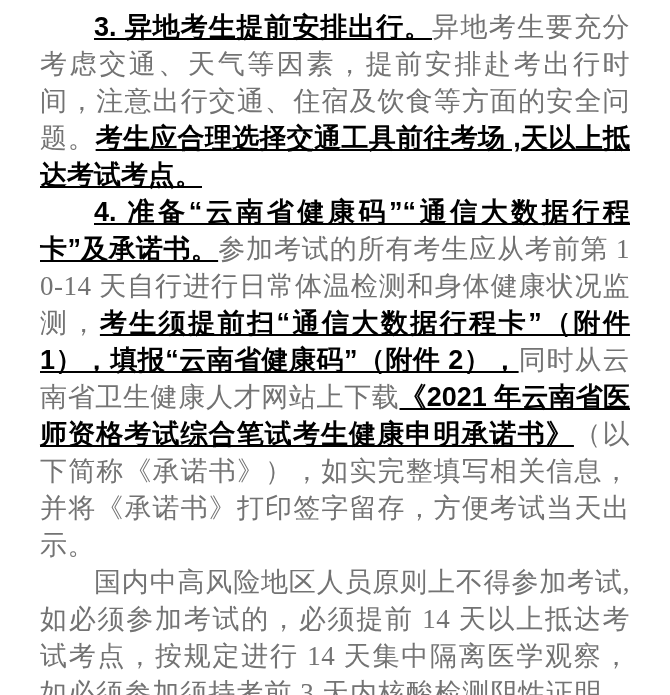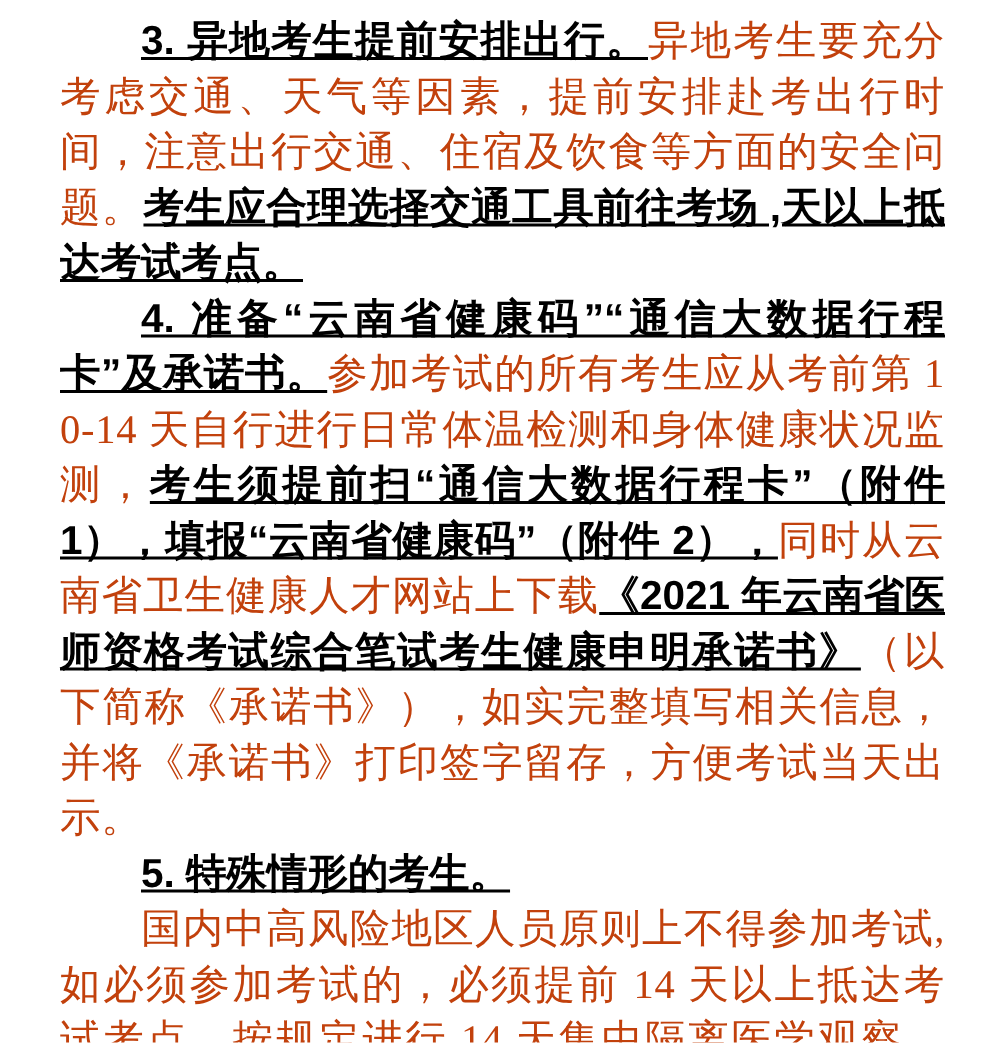--- a/index.html
+++ b/index.html
@@ -27,36 +27,35 @@
     margin: 0;
     padding: 0;
     text-align: justify;
     line-height: 37px;
     text-indent: 2em;
     letter-spacing: 0.5px;
     word-break: break-all;
   }
   .run-regular {
     font-weight: 400;
-    color: #c2410c;
+    color: #737373;
   }
   .run-bold {
     font-weight: 700;
     color: #000000;
     font-family: "Liberation Sans", "DejaVu Sans", sans-serif;
     letter-spacing: 0;
     text-decoration: underline;
   }
 </style>
 </head>
 <body>
 
 <div class="page">
 
   <p class="para"><span class="run-bold">3. 异地考生提前安排出行。</span><span class="run-regular">异地考生要充分考虑交通、天气等因素，提前安排赴考出行时间，注意出行交通、住宿及饮食等方面的安全问题。</span><span class="run-bold">考生应合理选择交通工具前往考场 ,天以上抵达考试考点。</span></p>
 
   <p class="para"><span class="run-bold">4. 准备“云南省健康码”“通信大数据行程卡”及承诺书。</span><span class="run-regular">参加考试的所有考生应从考前第 10-14 天自行进行日常体温检测和身体健康状况监测，</span><span class="run-bold">考生须提前扫“通信大数据行程卡”（附件 1），填报“云南省健康码”（附件 2），</span><span class="run-regular">同时从云南省卫生健康人才网站上下载</span><span class="run-bold">《2021 年云南省医师资格考试综合笔试考生健康申明承诺书》</span><span class="run-regular">（以下简称《承诺书》），如实完整填写相关信息，并将《承诺书》打印签字留存，方便考试当天出示。</span></p>
 
-  <p class="para"><span class="run-bold">5. 特殊情形的考生。</span></p>
 
   <p class="para"><span class="run-regular">国内中高风险地区人员原则上不得参加考试,如必须参加考试的，必须提前 14 天以上抵达考试考点，按规定进行 14 天集中隔离医学观察，如必须参加须持考前 3 天内核酸检测阴性证明，并经考试所在考点疾控机构和医疗机构逐一专业评估，所在考点</span></p>
 
 </div>
 
 </body></html>

